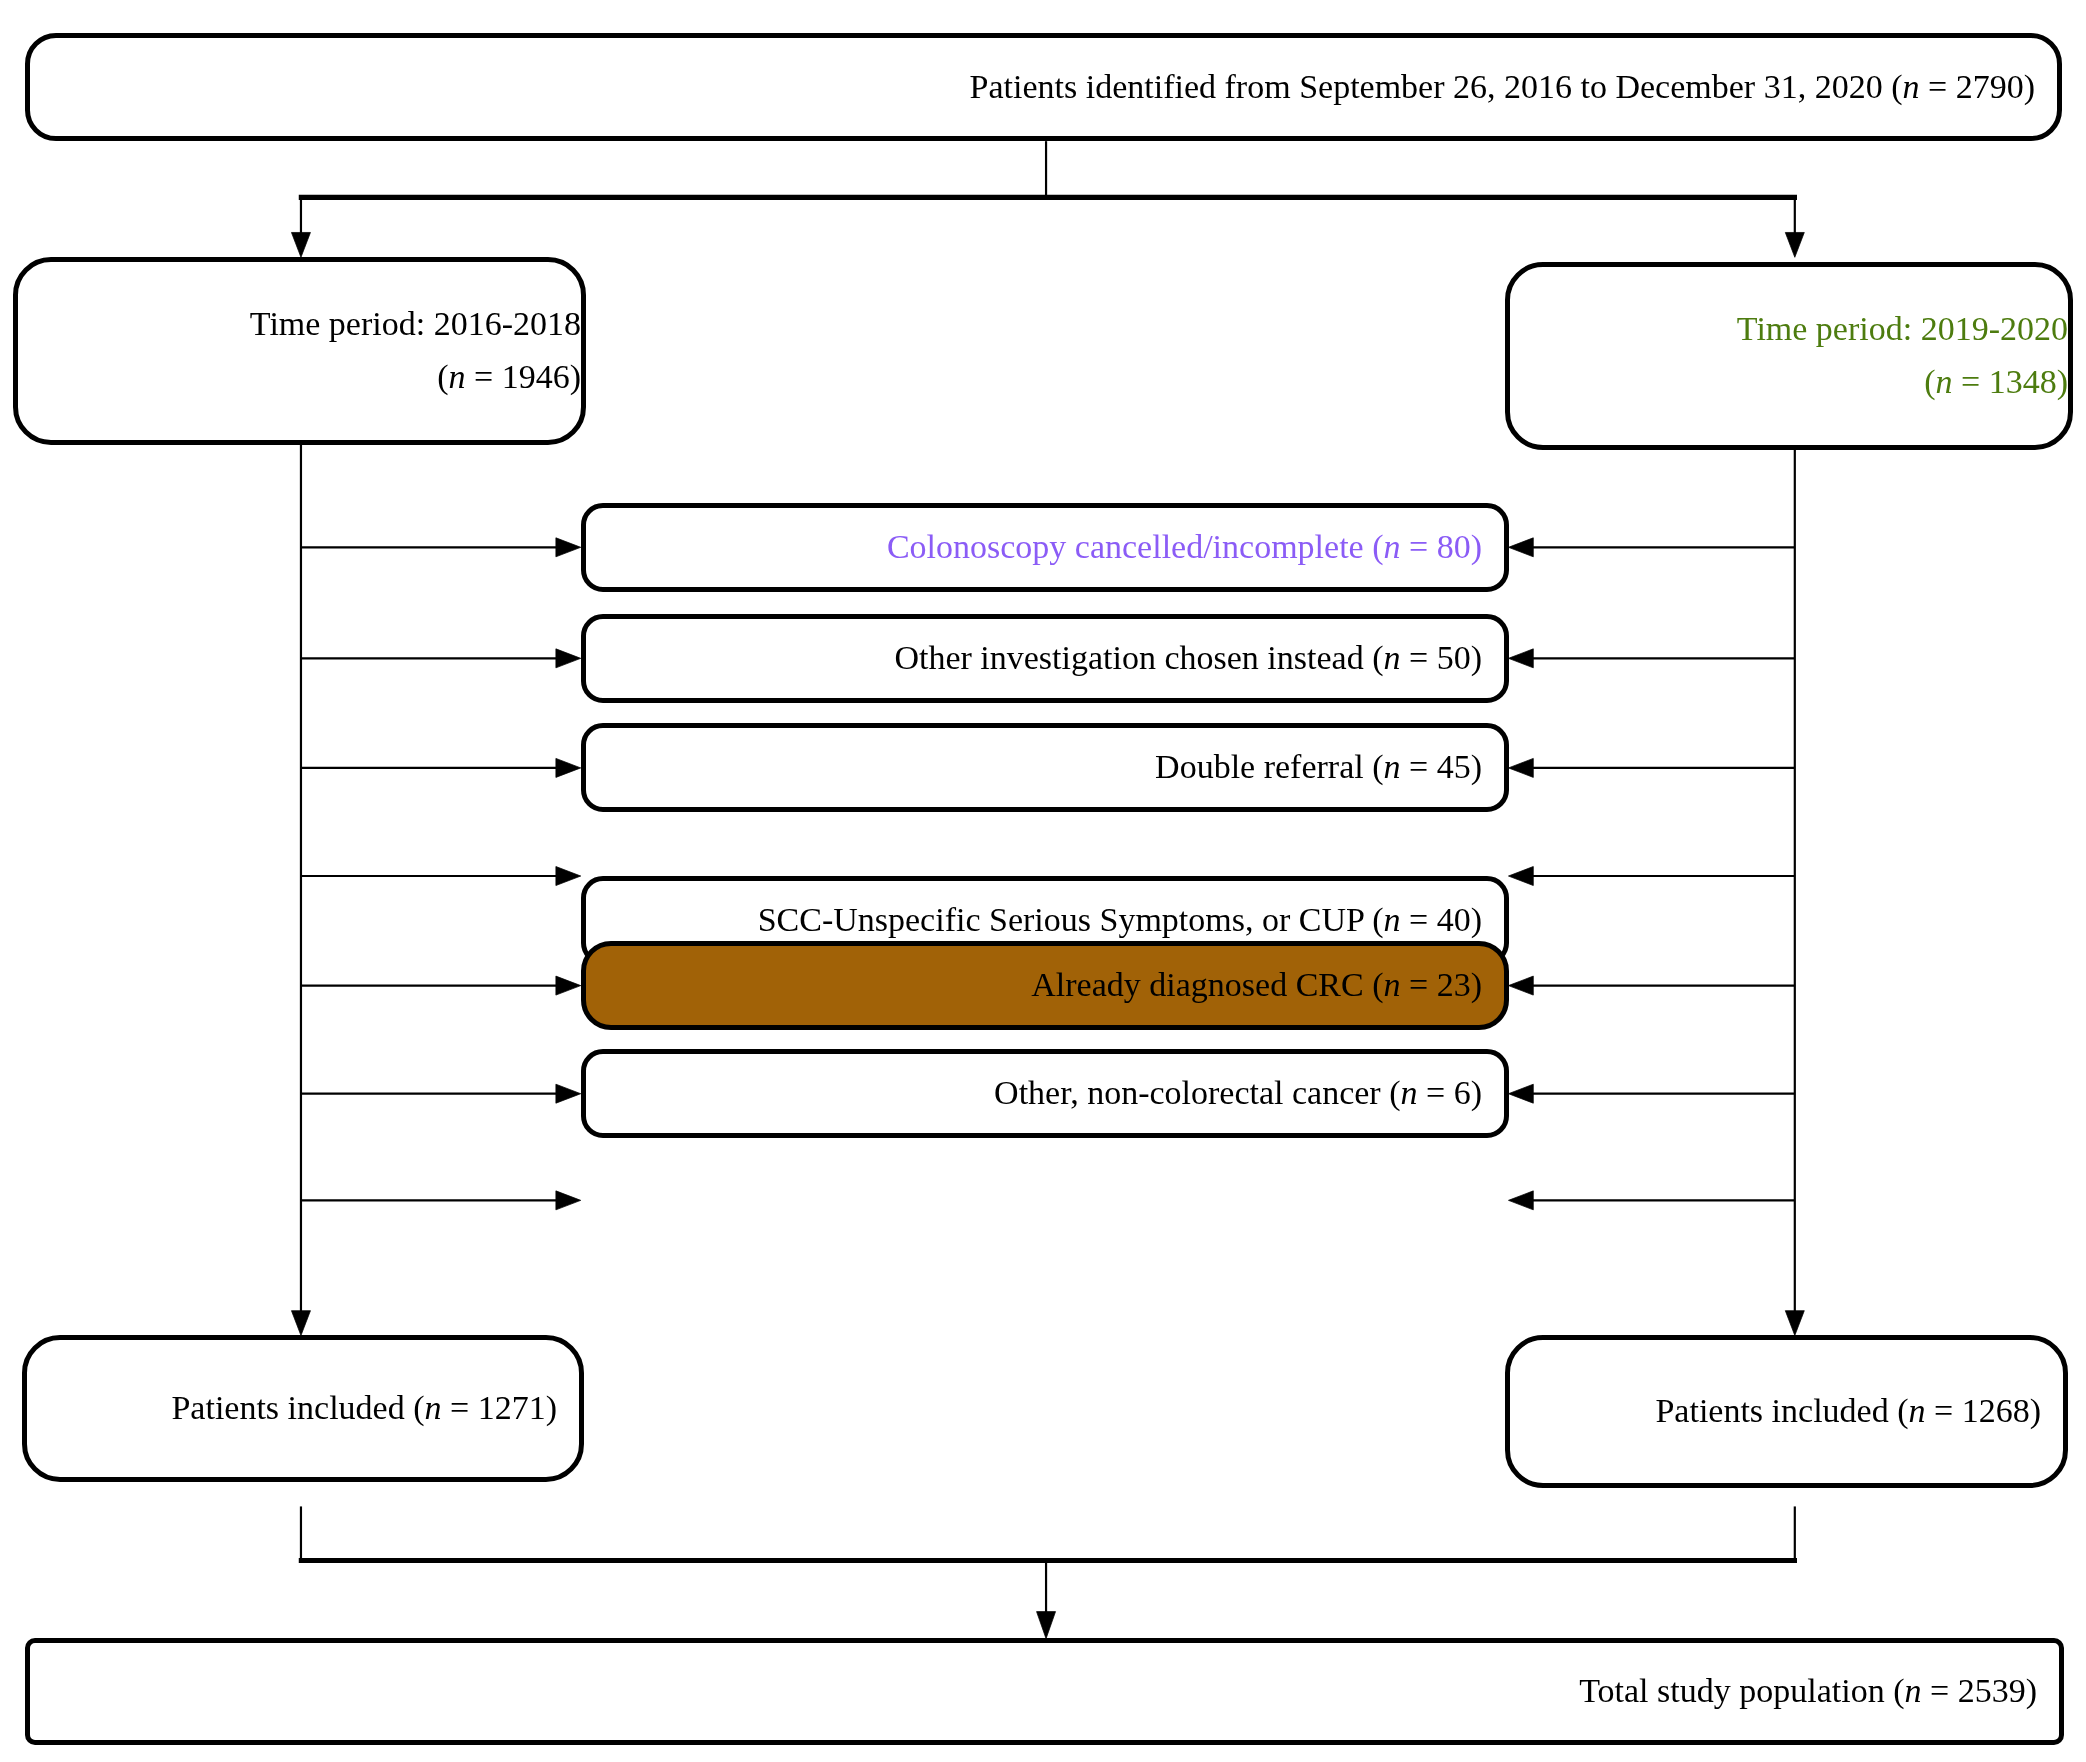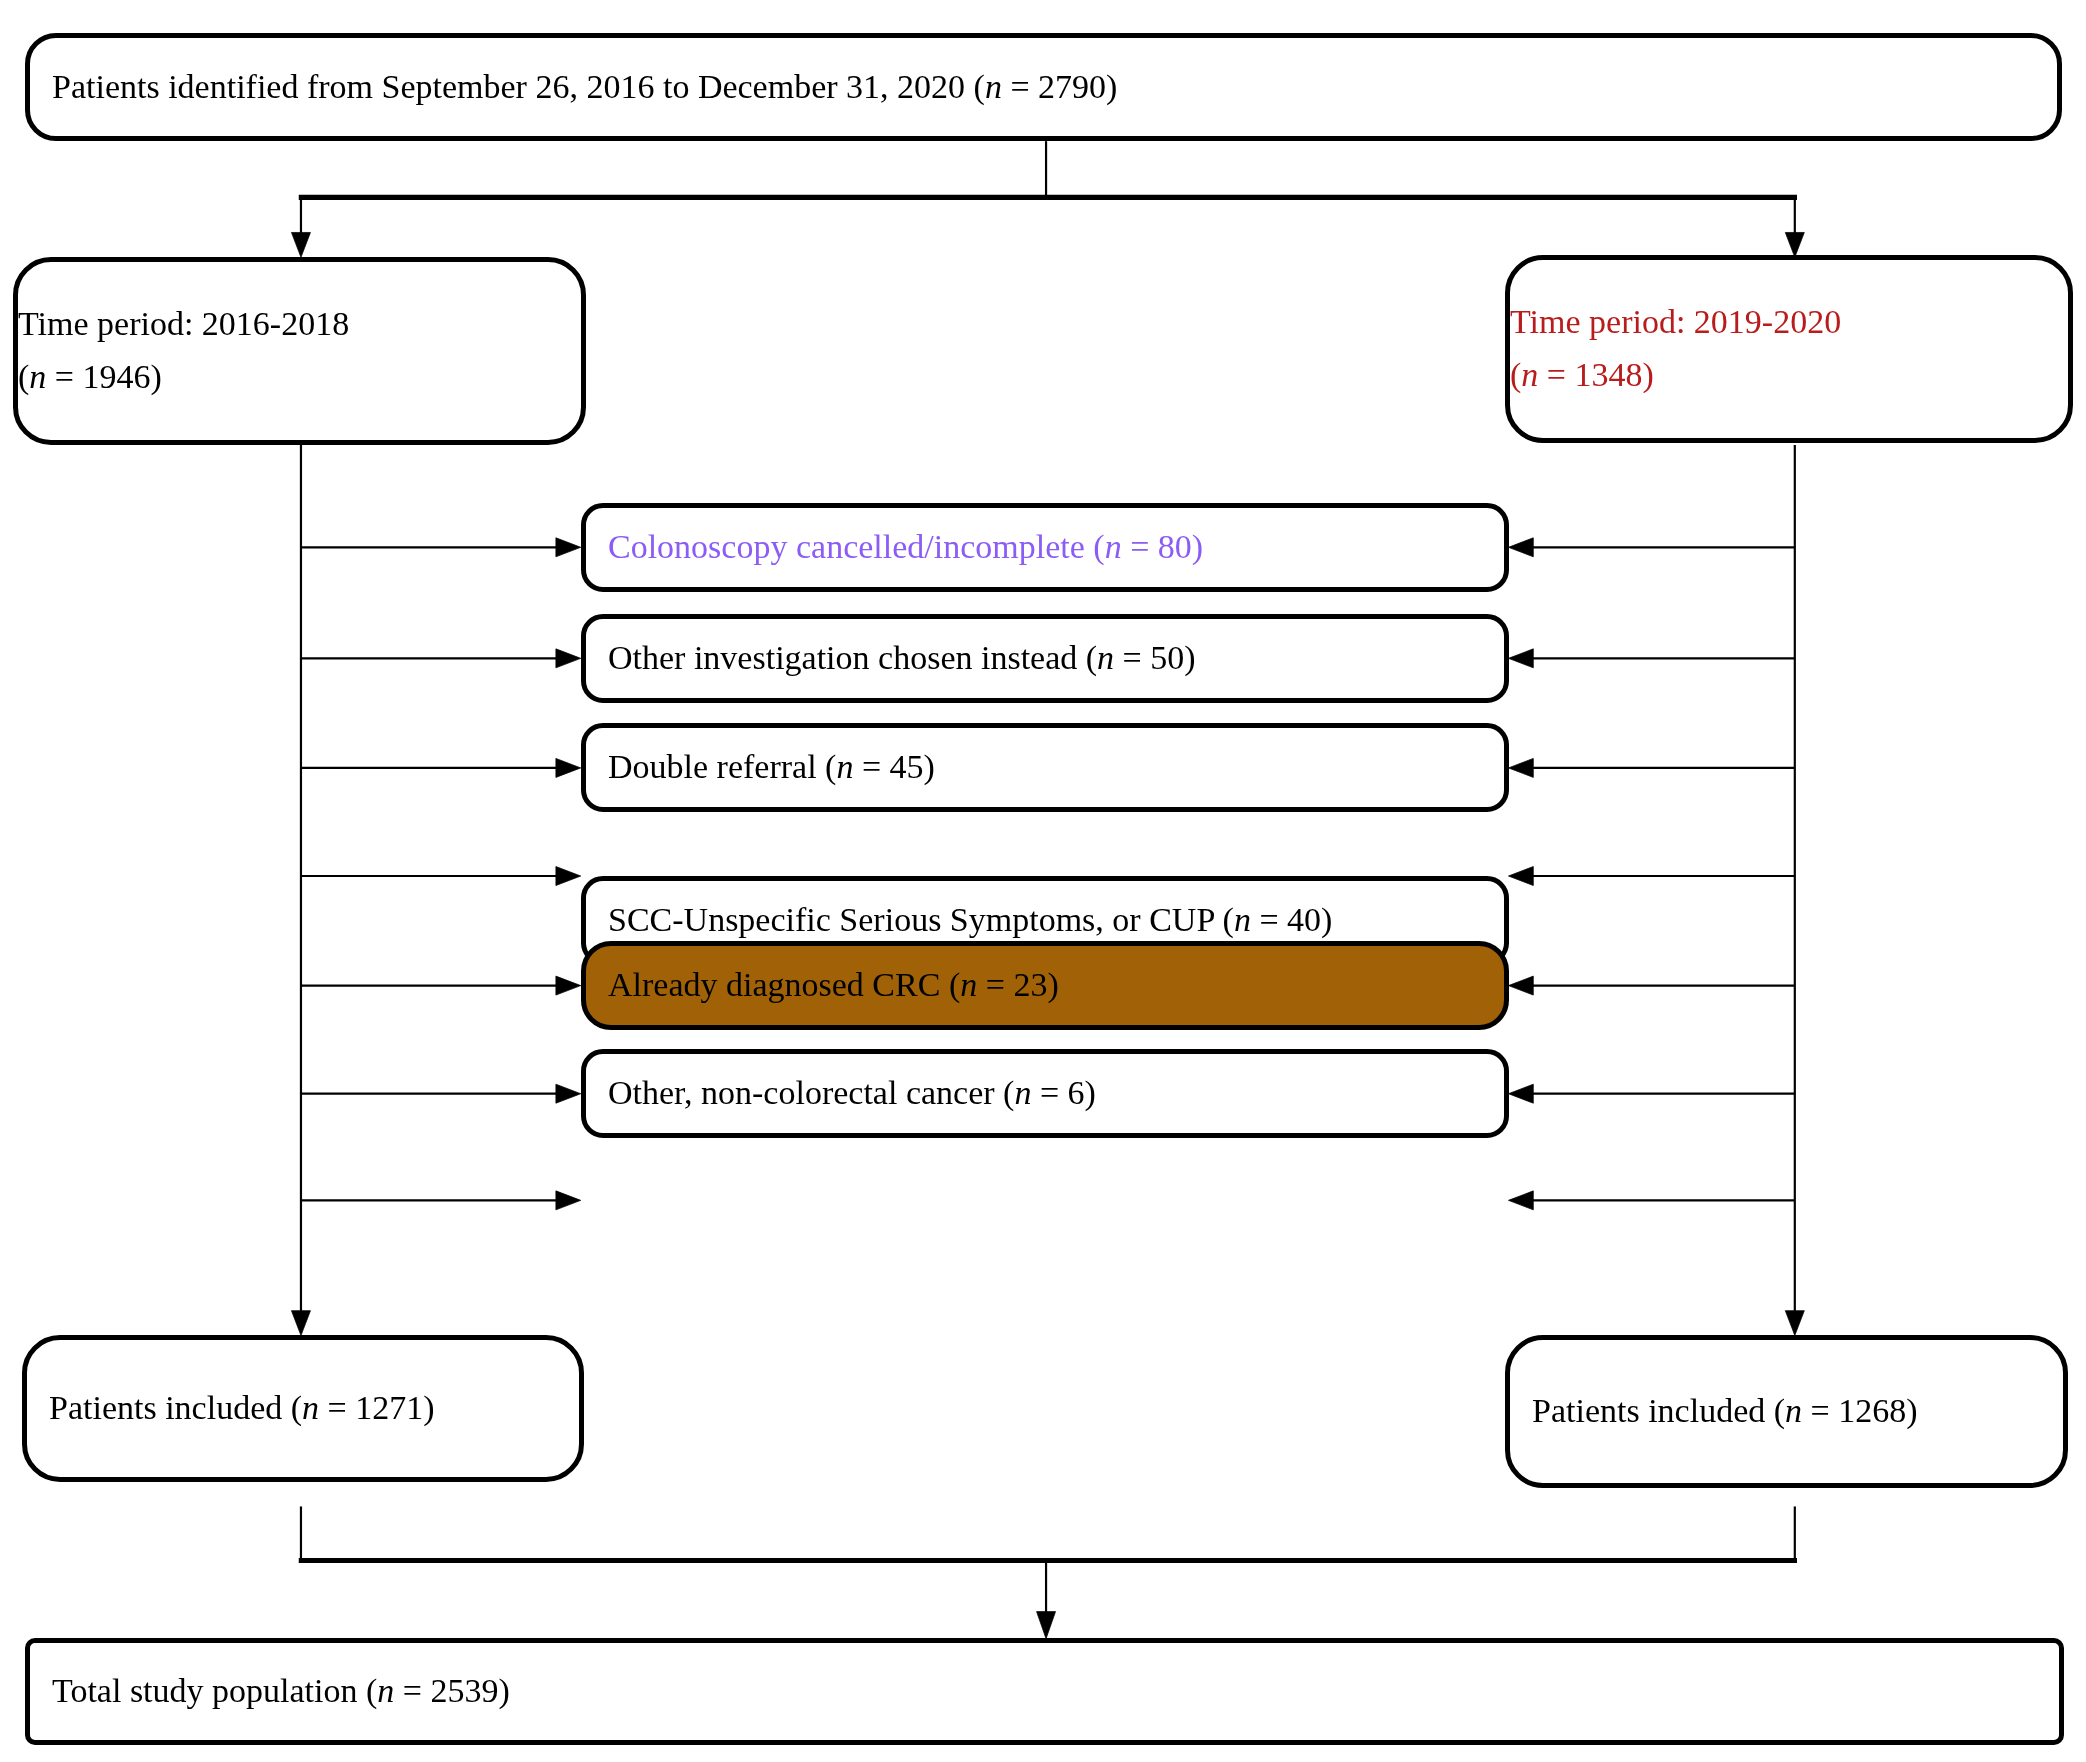--- a/index.html
+++ b/index.html
@@ -4,21 +4,21 @@
 <style>
   html,body{margin:0;padding:0;background:#ffffff;}
   .canvas{
     position:relative;width:2087px;height:1763px;background:#ffffff;
     font-family:"Liberation Serif","DejaVu Serif",serif;color:#000000;
   }
   .canvas svg{position:absolute;left:0;top:0;width:2087px;height:1763px;}
   .box{
     position:absolute;background:#ffffff;border:5.8px solid #000000;
     box-sizing:border-box;display:flex;flex-direction:column;
-    align-items:flex-start;justify-content:center;text-align:center;
+    align-items:flex-end;justify-content:center;text-align:center;
     font-size:34px;line-height:1.55;z-index:2;
   }
   .rounded-lg{border-radius:38px;}
   .excl{
     left:581px;width:928px;height:89px;
     border-width:5.1px;border-radius:22px;
   }
   .nvar{font-style:italic;}
   .lbl{padding:0 22px;}
 </style>
@@ -86,21 +86,21 @@
 
   <div class="box rounded-lg" style="left: 25px; top: 33px; width: 2037px; height: 108px; border-radius: 31px; border-color: rgb(0, 0, 0); background: rgb(255, 255, 255); color: rgb(0, 0, 0);">
     <span class="lbl"><span>Patients identified from September 26, 2016 to December 31, 2020 (</span><i class="nvar">n</i><span> = 2790)</span></span>
   </div>
 
   <div class="box rounded-lg" style="left: 13px; top: 257px; width: 573px; height: 188px; border-color: rgb(0, 0, 0); background: rgb(255, 255, 255); color: rgb(0, 0, 0);">
     <div>Time period: 2016-2018</div>
     <div><span>(</span><i class="nvar">n</i><span> = 1946)</span></div>
   </div>
 
-  <div class="box rounded-lg" style="left: 1505px; top: 255px; width: 568px; height: 188px; border-color: rgb(0, 0, 0); background: rgb(255, 255, 255); color: #b91c1c;">
+  <div class="box rounded-lg" style="left: 1505px; top: 262px; width: 568px; height: 188px; border-color: rgb(0, 0, 0); background: rgb(255, 255, 255); color: #4d7c0f;">
     <div>Time period: 2019-2020</div>
     <div><span>(</span><i class="nvar">n</i><span> = 1348)</span></div>
   </div>
 
   <div class="box excl" style="top: 503px; border-color: rgb(0, 0, 0); background: rgb(255, 255, 255); color: #8b5cf6;">
     <span class="lbl"><span>Colonoscopy cancelled/incomplete (</span><i class="nvar">n</i><span> = 80)</span></span>
   </div>
   <div class="box excl" style="top: 614px; border-color: rgb(0, 0, 0); background: rgb(255, 255, 255); color: rgb(0, 0, 0);">
     <span class="lbl"><span>Other investigation chosen instead (</span><i class="nvar">n</i><span> = 50)</span></span>
   </div>

